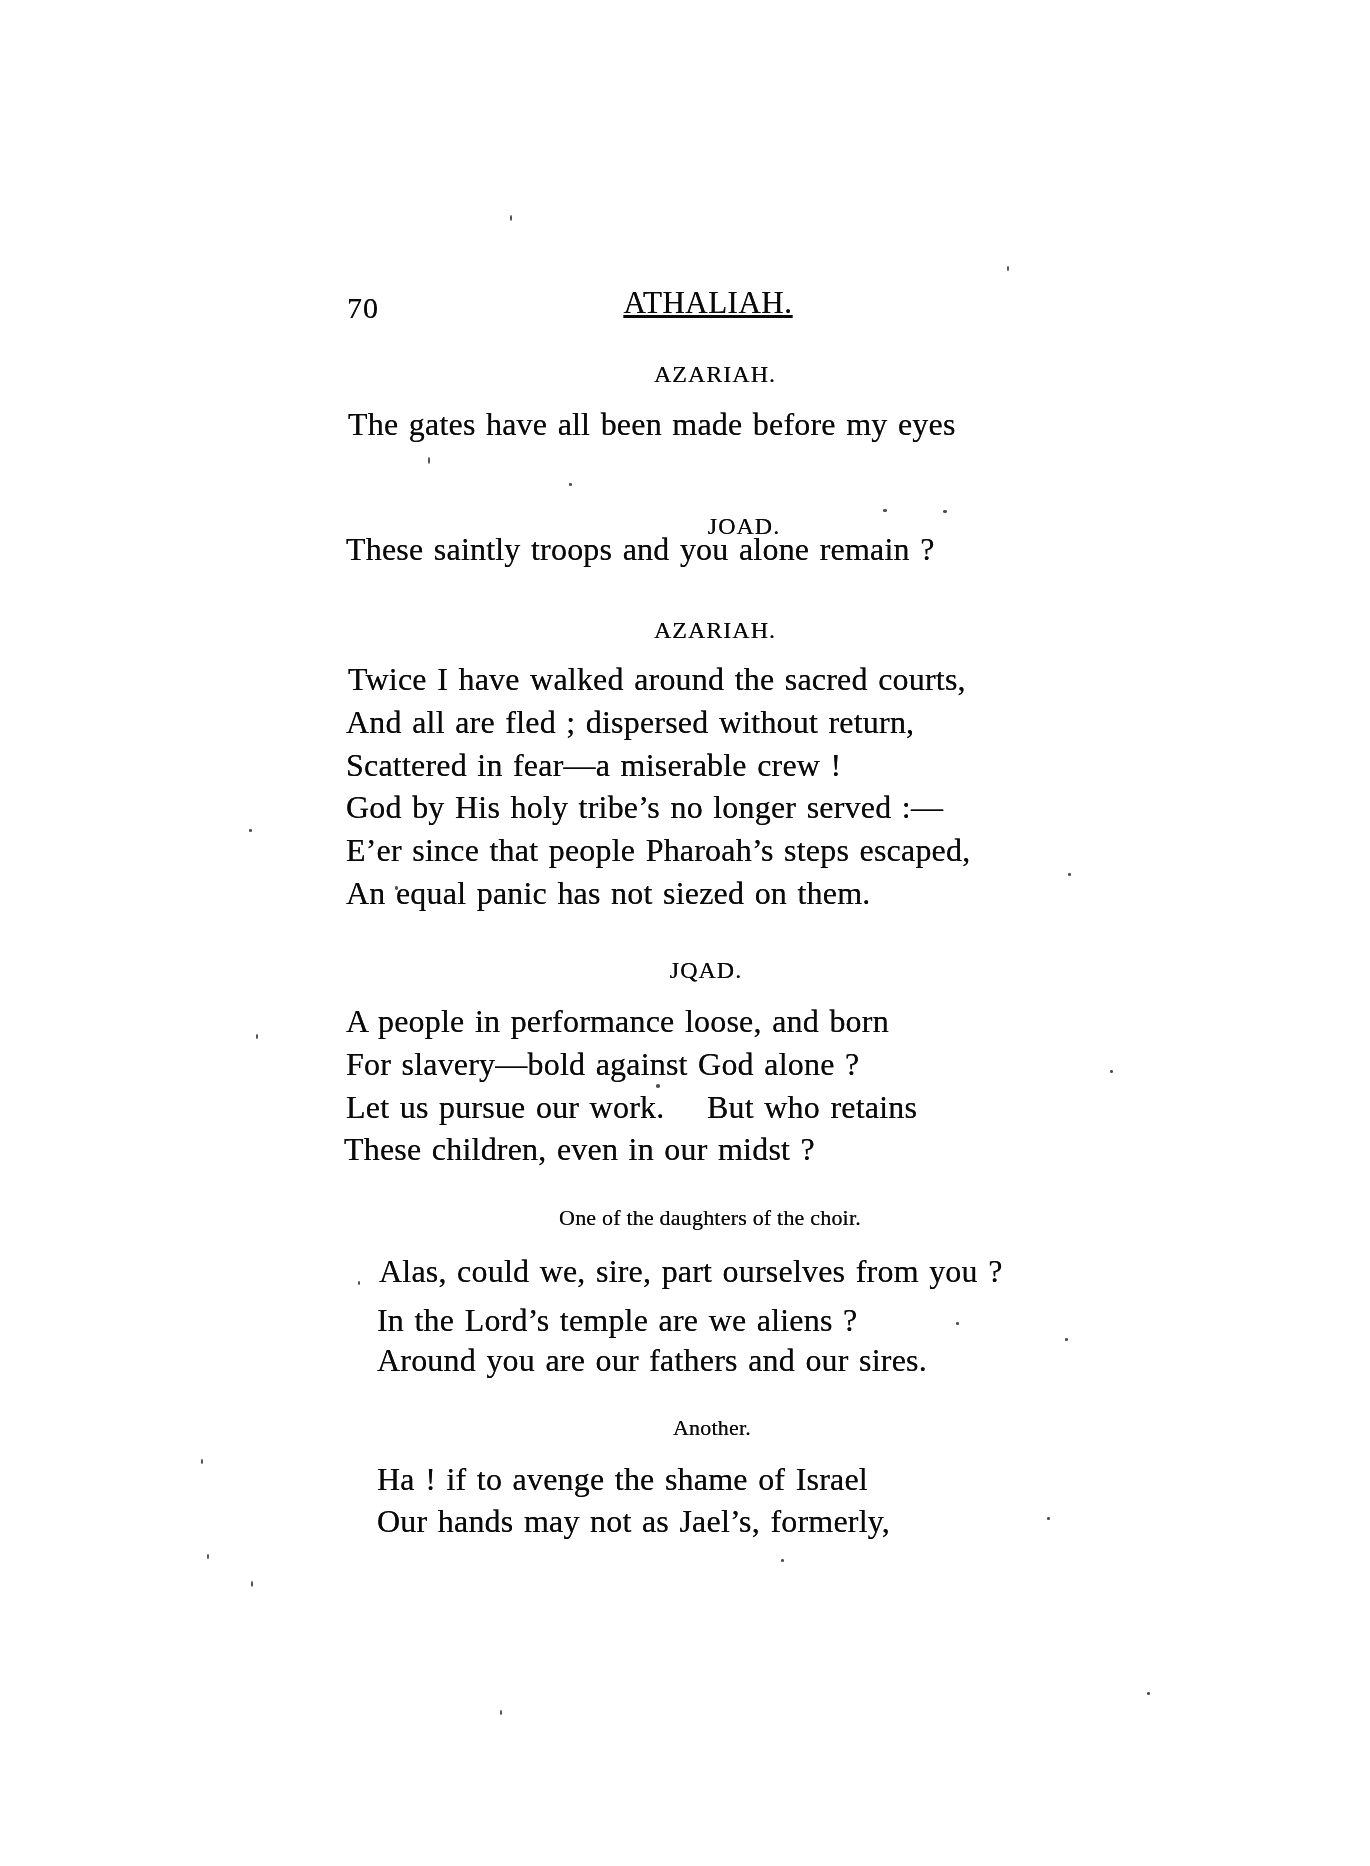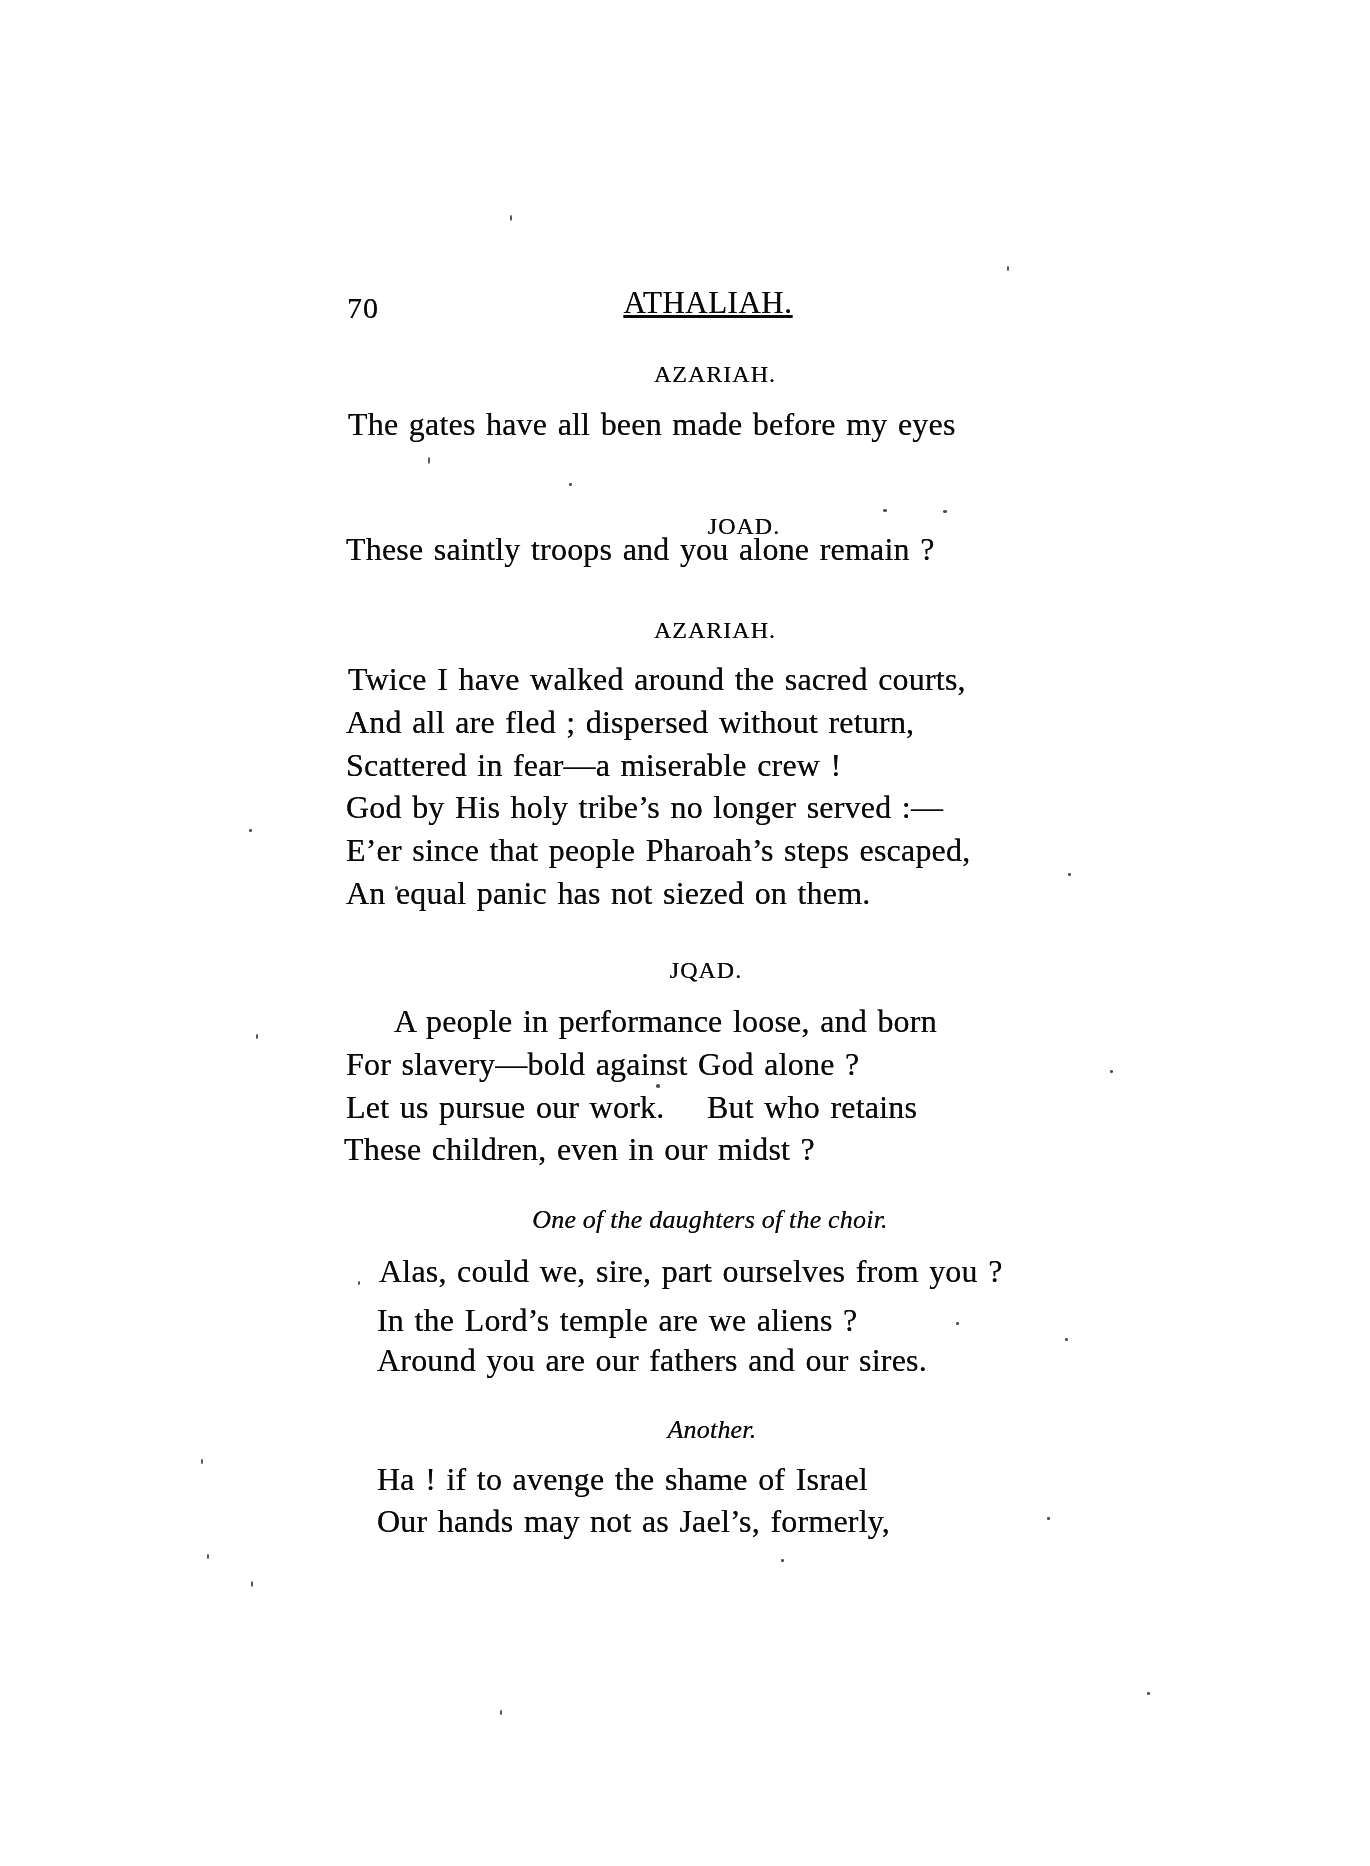--- a/index.html
+++ b/index.html
@@ -27,22 +27,21 @@
     letter-spacing: 0.5px;
     transform: translateX(-50%);
     text-decoration: underline;
   }
   .spk {
     font-size: 24px;
     letter-spacing: 1px;
     transform: translateX(-50%);
   }
   .spk-it {
-    font-size: 26px;
-    font-style: italic;
+    font-size: 22px;
     letter-spacing: 0.2px;
     transform: translateX(-50%);
   }
   .ln {
     font-size: 32px;
     word-spacing: 0.07em;
     letter-spacing: 0.2px;
   }
   .sp {
     position: absolute;
@@ -68,21 +67,21 @@
 
   <span class="txt spk" style="left:715px; top:618px;">AZARIAH.</span>
   <span class="txt ln" style="left:346px; top:706px;">And all are fled ; dispersed without return,</span>
   <span class="txt ln" style="left:348px; top:663px;">Twice I have walked around the sacred courts,</span>
   <span class="txt ln" style="left:346px; top:749px;">Scattered in fear—a miserable crew !</span>
   <span class="txt ln" style="left:346px; top:791px;">God by His holy tribe’s no longer served :—</span>
   <span class="txt ln" style="left:346px; top:834px;">E’er since that people Pharoah’s steps escaped,</span>
   <span class="txt ln" style="left:346px; top:877px;">An equal panic has not siezed on them.</span>
 
   <span class="txt spk" style="left:706px; top:958px;">JQAD.</span>
-  <span class="txt ln" style="left:346px; top:1005px;margin-left:48px;">A people in performance loose, and born</span>
+  <span class="txt ln" style="left:346px; top:1005px;">A people in performance loose, and born</span>
   <span class="txt ln" style="left:346px; top:1048px;">For slavery—bold against God alone ?</span>
   <span class="txt ln" style="left:346px; top:1091px;">Let us pursue our work.  But who retains</span>
   <span class="txt ln" style="left:344px; top:1133px;">These children, even in our midst ?</span>
 
   <span class="txt spk-it" style="left:710px; top:1207px;">One of the daughters of the choir.</span>
   <span class="txt ln" style="left:379px; top:1255px;">Alas, could we, sire, part ourselves from you ?</span>
   <span class="txt ln" style="left:377px; top:1304px;">In the Lord’s temple are we aliens ?</span>
   <span class="txt ln" style="left:377px; top:1344px;">Around you are our fathers and our sires.</span>
 
   <span class="txt spk-it" style="left:712px; top:1417px;text-align:right;">Another.</span>

